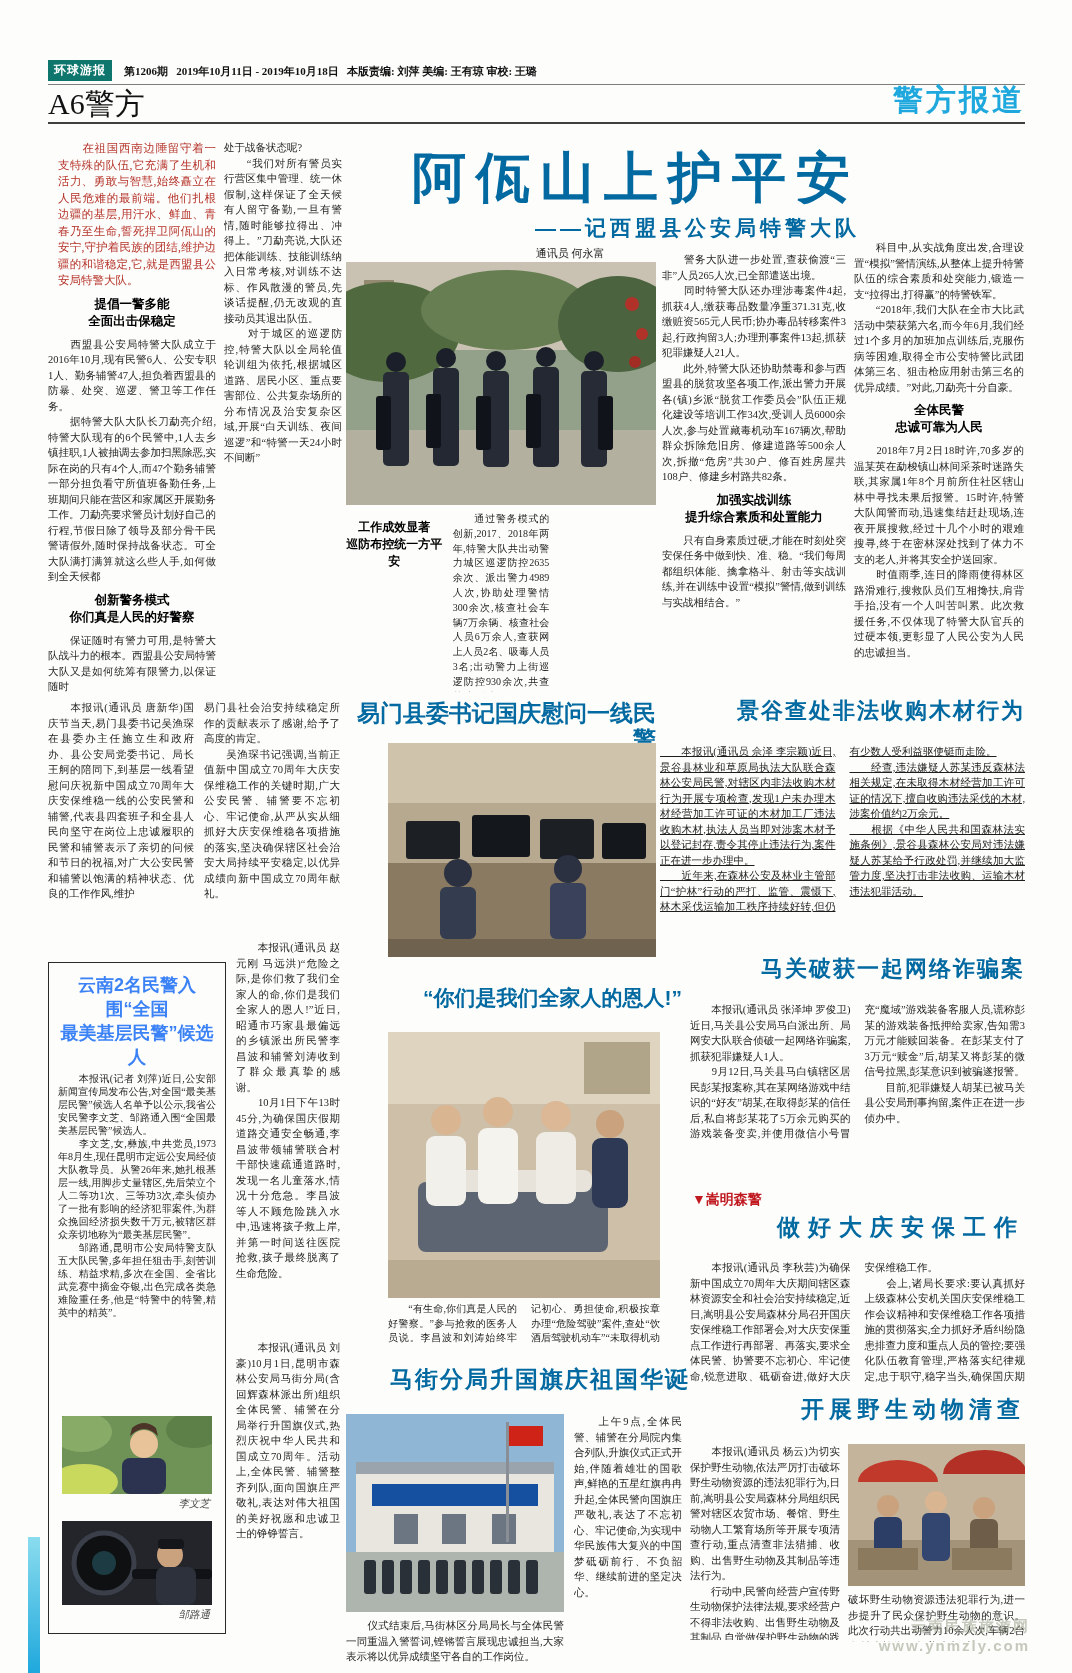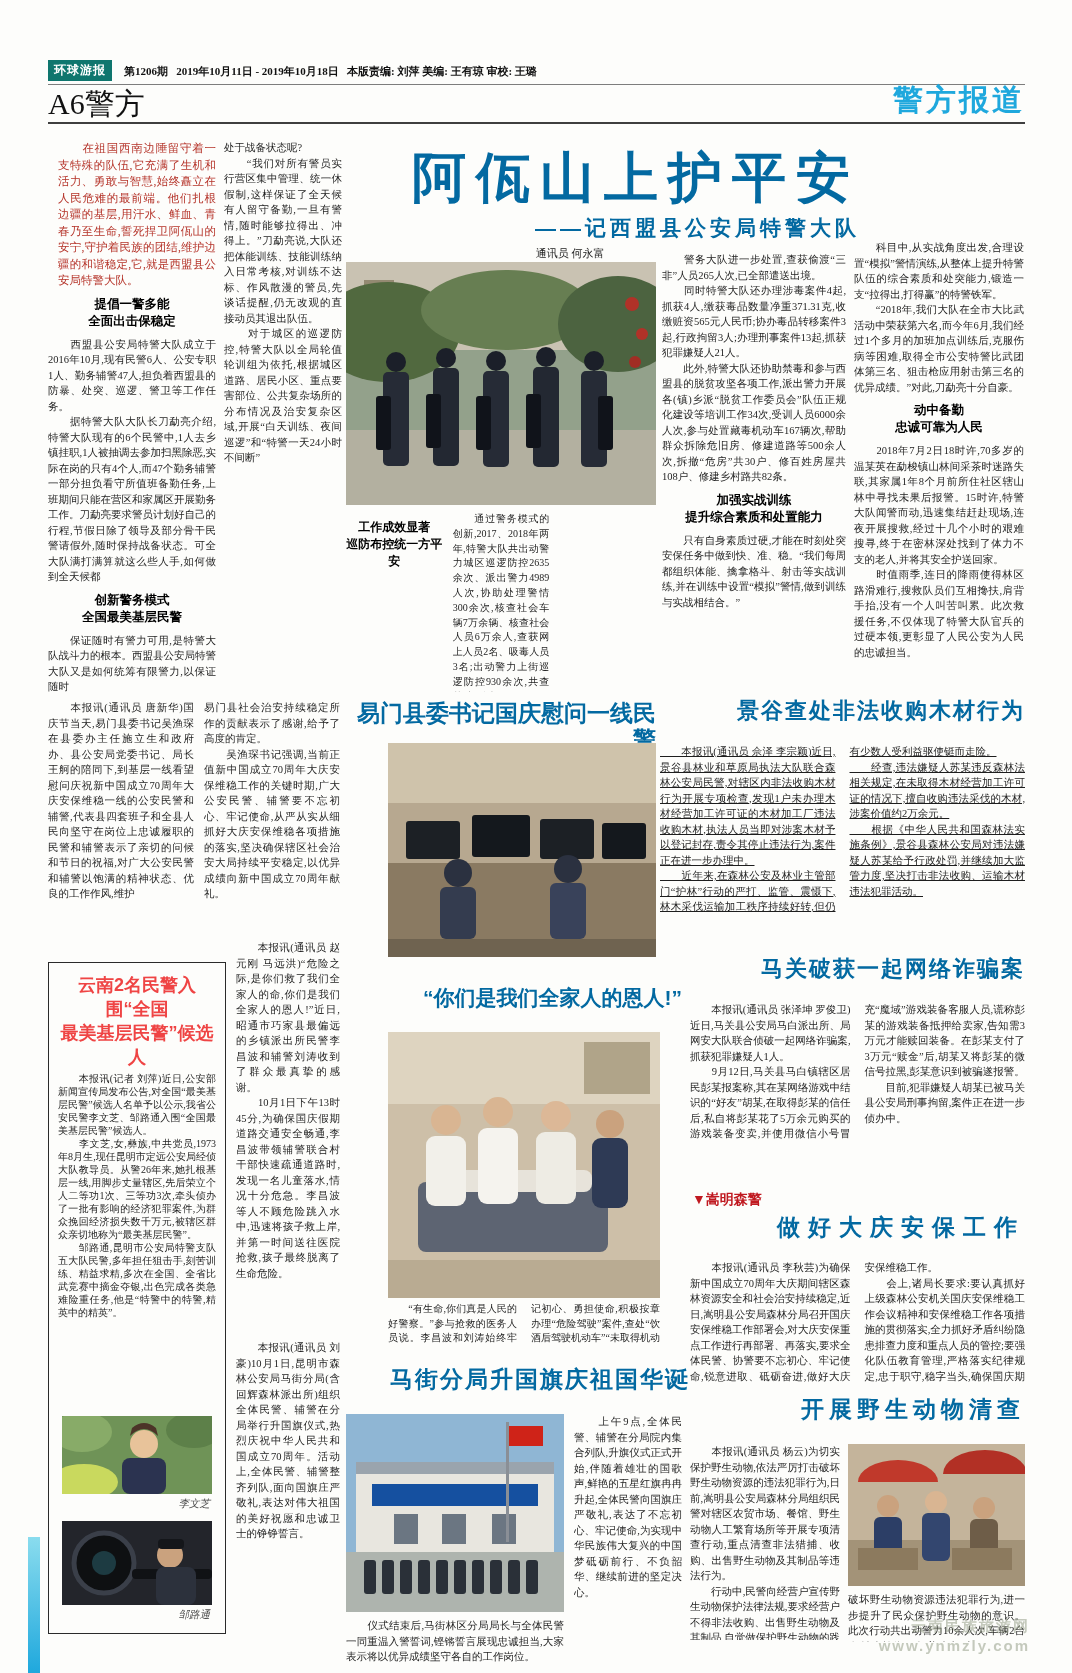--- a/index.html
+++ b/index.html
@@ -7,21 +7,21 @@
         font-family:"Liberation Serif",serif;color:#1c1c1c;}
   .abs{position:absolute;}
   .body{font:10.5px/15.5px "Liberation Serif",serif;text-align:justify;white-space:pre-line;overflow:hidden;color:#1e1e1e;}
   .cols2{column-count:2;column-gap:14px;}
   .cols3{column-count:3;column-gap:10px;}
   .h2{font-family:"Liberation Sans",sans-serif;font-weight:900;color:#0369a1;text-align:right;line-height:1.15;}
   .subhead{font:bold 12.5px/17px "Liberation Sans",sans-serif;text-align:center;color:#000;margin:7px 0;break-inside:avoid;}
   .rule{background:#7d7d7d;height:1px;}
   .red{color:#b5342a;}
   .caption{font:italic 10.5px/14px "Liberation Serif",serif;color:#4a4a4a;text-align:right;margin:3px 6px 10px 0;}
-  .boxtitle{font:bold 18px/24px "Liberation Sans",sans-serif;text-align:center;color:#ef4444;}
+  .boxtitle{font:bold 18px/24px "Liberation Sans",sans-serif;text-align:center;color:#3b82f6;}
   svg{display:block;}
 </style>
 </head>
 <body>
 
 <div id="page">
 
   <div class="abs" style="left:48px;top:60px;width:64px;height:21px;background:#0f766e;color:#fff;
        font:bold 12px/21px 'Liberation Sans',sans-serif;text-align:center;letter-spacing:1px;">环球游报</div>
   <div class="abs" style="left:124px;top:63px;width:740px;font:bold 11px/16px 'Liberation Serif',serif;color:#111;">
@@ -41,21 +41,21 @@
   <div class="abs" style="left:48px;top:140px;width:168px;height:553px;overflow:hidden;">
     <div class="red" style="font:11.5px/16.5px 'Liberation Serif',serif;text-align:justify;white-space:pre-line;padding-left:10px;">　　在祖国西南边陲留守着一支特殊的队伍,它充满了生机和活力、勇敢与智慧,始终矗立在人民危难的最前端。他们扎根边疆的基层,用汗水、鲜血、青春乃至生命,誓死捍卫阿佤山的安宁,守护着民族的团结,维护边疆的和谐稳定,它,就是西盟县公安局特警大队。</div>
     <div class="subhead">
       <div>提倡一警多能</div>
       <div>全面出击保稳定</div>
     </div>
     <div class="body">　　西盟县公安局特警大队成立于2016年10月,现有民警6人、公安专职1人、勤务辅警47人,担负着西盟县的防暴、处突、巡逻、警卫等工作任务。
 　　据特警大队大队长刀勐亮介绍,特警大队现有的6个民警中,1人去乡镇挂职,1人被抽调去参加扫黑除恶,实际在岗的只有4个人,而47个勤务辅警一部分担负看守所值班备勤任务,上班期间只能在营区和家属区开展勤务工作。刀勐亮要求警员计划好自己的行程,节假日除了领导及部分骨干民警请假外,随时保持战备状态。可全大队满打满算就这么些人手,如何做到全天候都</div>
     <div class="subhead">
       <div>创新警务模式</div>
-      <div>全国最美基层民警</div>
+      <div>你们真是人民的好警察</div>
     </div>
     <div class="body">　　保证随时有警力可用,是特警大队战斗力的根本。西盟县公安局特警大队又是如何统筹有限警力,以保证随时</div>
   </div>
 
   <div class="abs body" style="left:224px;top:140px;width:118px;height:553px;">处于战备状态呢?
 　　“我们对所有警员实行营区集中管理、统一休假制,这样保证了全天候有人留守备勤,一旦有警情,随时能够拉得出、冲得上。”刀勐亮说,大队还把体能训练、技能训练纳入日常考核,对训练不达标、作风散漫的警员,先谈话提醒,仍无改观的直接动员其退出队伍。
 　　对于城区的巡逻防控,特警大队以全局轮值轮训组为依托,根据城区道路、居民小区、重点要害部位、公共复杂场所的分布情况及治安复杂区域,开展“白天训练、夜间巡逻”和“特警一天24小时不间断”</div>
 
   <div class="abs h2" style="left:280px;top:146px;width:580px;font-size:54px;letter-spacing:10px;">阿佤山上护平安</div>
   <div class="abs h2" style="left:280px;top:216px;width:580px;font-size:21px;letter-spacing:4px;">——记西盟县公安局特警大队</div>
@@ -111,21 +111,21 @@
       <div>加强实战训练</div>
       <div>提升综合素质和处置能力</div>
     </div>
     <div class="body">　　只有自身素质过硬,才能在时刻处突安保任务中做到快、准、稳。“我们每周都组织体能、擒拿格斗、射击等实战训练,并在训练中设置“模拟”警情,做到训练与实战相结合。”</div>
   </div>
 
   <div class="abs" style="left:854px;top:240px;width:170px;height:452px;overflow:hidden;">
     <div class="body">　　科目中,从实战角度出发,合理设置“模拟”警情演练,从整体上提升特警队伍的综合素质和处突能力,锻造一支“拉得出,打得赢”的特警铁军。
 　　“2018年,我们大队在全市大比武活动中荣获第六名,而今年6月,我们经过1个多月的加班加点训练后,克服伤病等困难,取得全市公安特警比武团体第三名、狙击枪应用射击第三名的优异成绩。”对此,刀勐亮十分自豪。</div>
     <div class="subhead">
-      <div>动中备勤</div>
+      <div>全体民警</div>
       <div>忠诚可靠为人民</div>
     </div>
     <div class="body">　　2018年7月2日18时许,70多岁的温某英在勐梭镇山林间采茶时迷路失联,其家属1年8个月前所住社区辖山林中寻找未果后报警。15时许,特警大队闻警而动,迅速集结赶赴现场,连夜开展搜救,经过十几个小时的艰难搜寻,终于在密林深处找到了体力不支的老人,并将其安全护送回家。
 　　时值雨季,连日的降雨使得林区路滑难行,搜救队员们互相搀扶,肩背手抬,没有一个人叫苦叫累。此次救援任务,不仅体现了特警大队官兵的过硬本领,更彰显了人民公安为人民的忠诚担当。</div>
   </div>
 
   <div class="abs body" style="left:48px;top:700px;width:146px;height:236px;">　　本报讯(通讯员 唐新华)国庆节当天,易门县委书记吴渔琛在县委办主任施立生和政府办、县公安局党委书记、局长王舸的陪同下,到基层一线看望慰问庆祝新中国成立70周年大庆安保维稳一线的公安民警和辅警,代表县四套班子和全县人民向坚守在岗位上忠诚履职的民警和辅警表示了亲切的问候和节日的祝福,对广大公安民警和辅警以饱满的精神状态、优良的工作作风,维护</div>
   <div class="abs body" style="left:204px;top:700px;width:136px;height:236px;">易门县社会治安持续稳定所作的贡献表示了感谢,给予了高度的肯定。
 　　吴渔琛书记强调,当前正值新中国成立70周年大庆安保维稳工作的关键时期,广大公安民警、辅警要不忘初心、牢记使命,从严从实从细抓好大庆安保维稳各项措施的落实,坚决确保辖区社会治安大局持续平安稳定,以优异成绩向新中国成立70周年献礼。</div>
 

